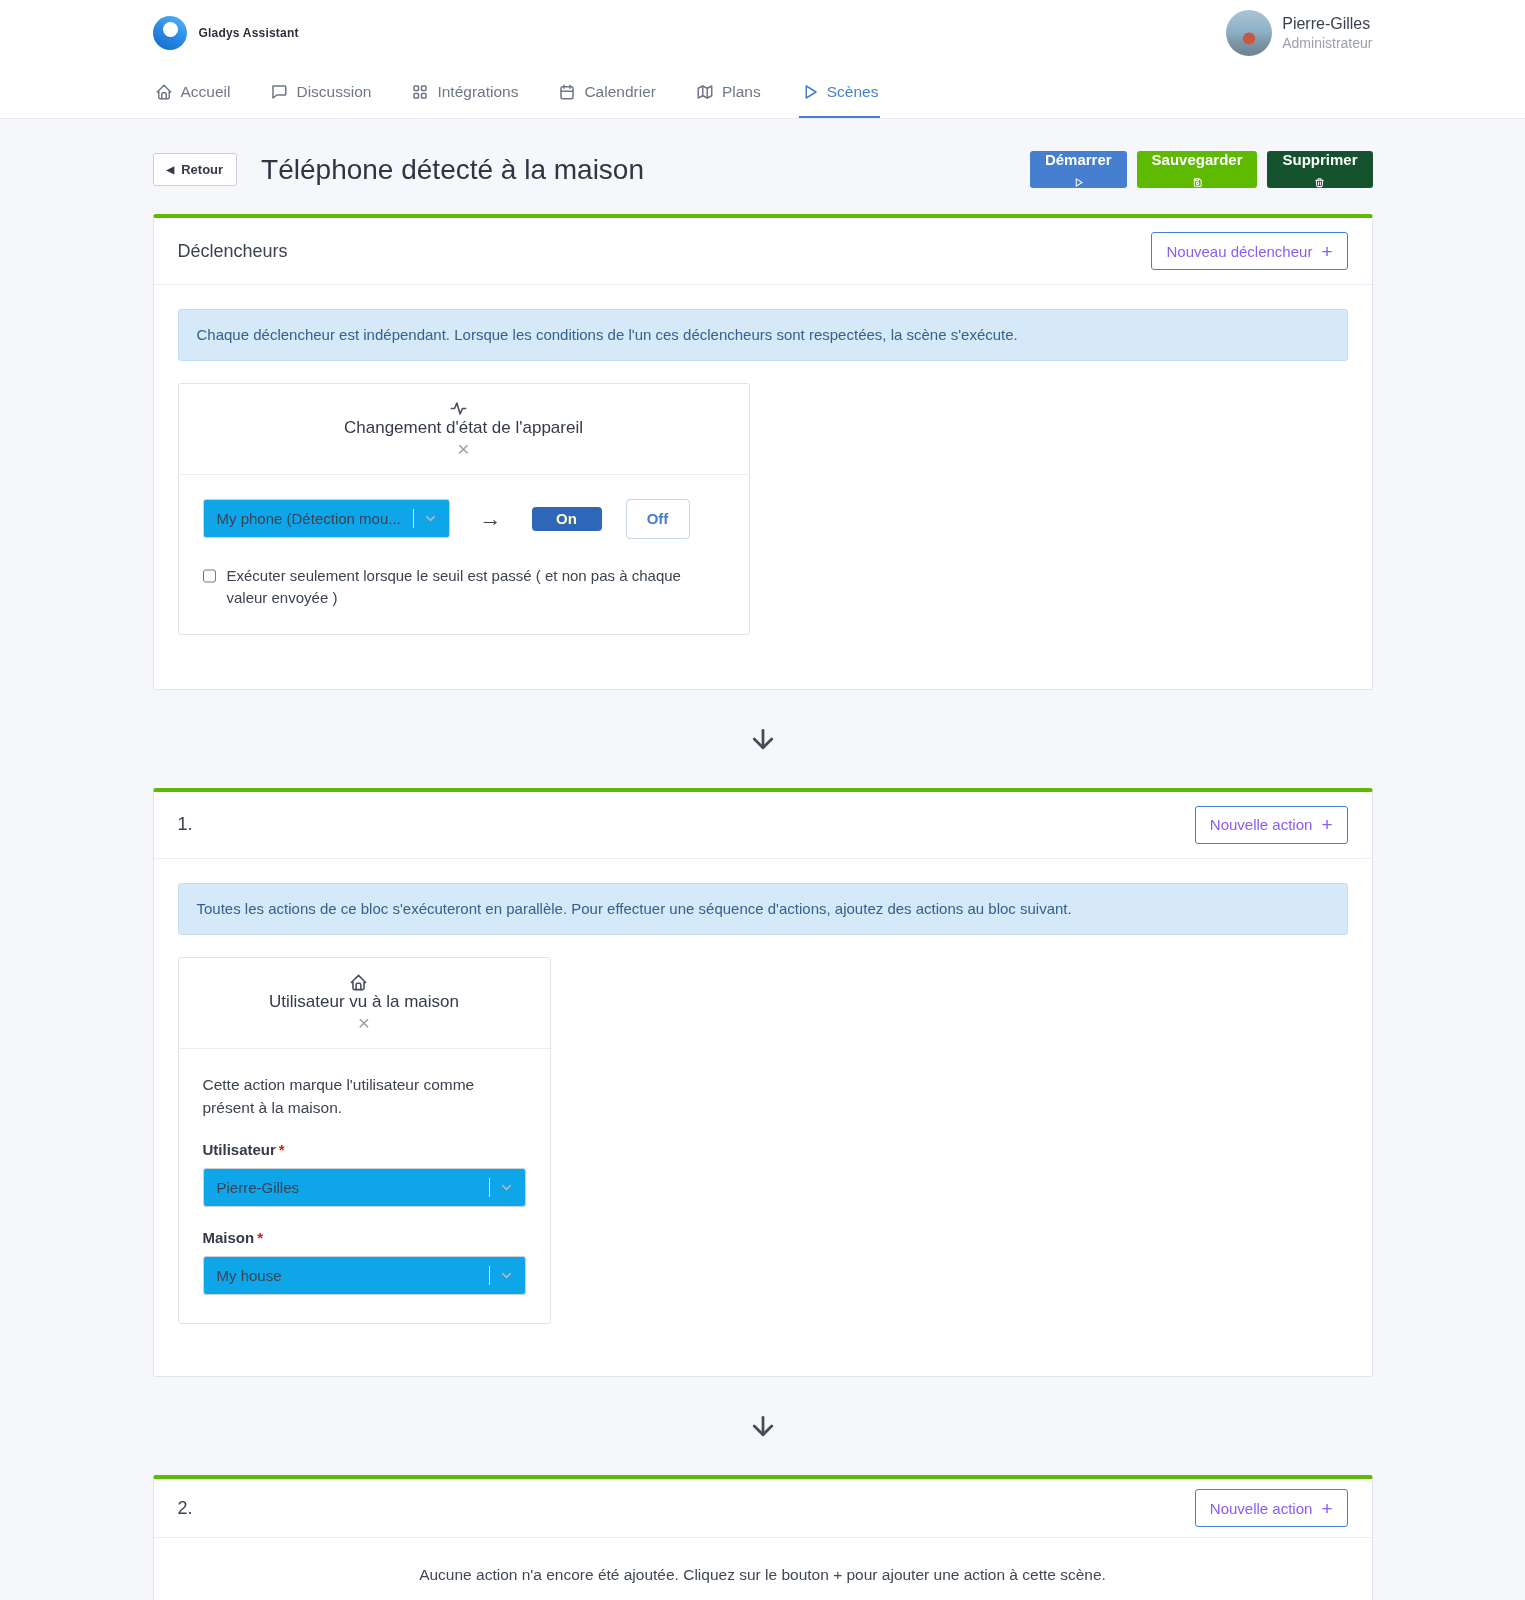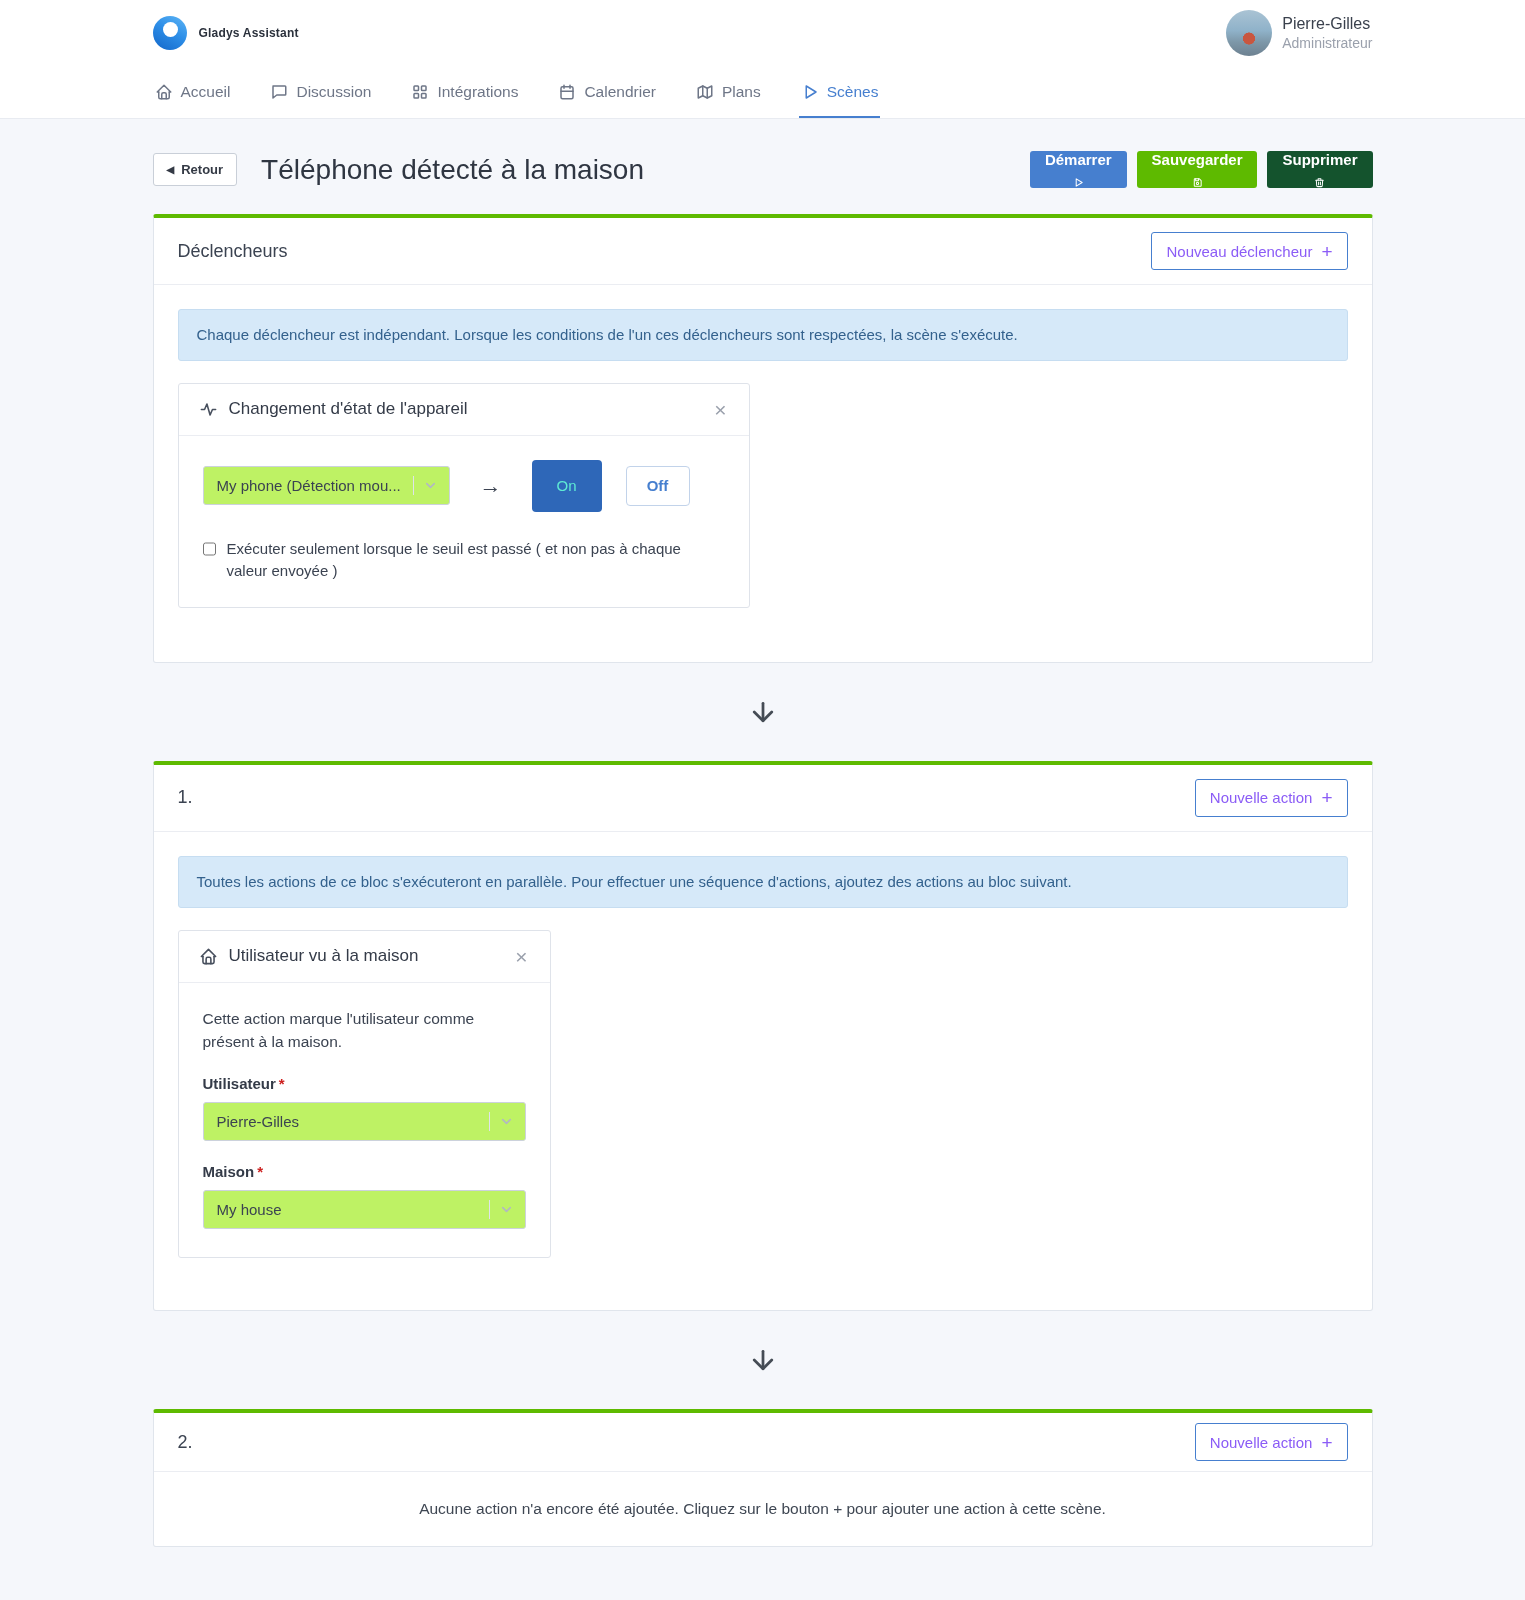--- a/index.html
+++ b/index.html
@@ -92,49 +92,50 @@
     color:#33618d; font-size:15px; padding:14px 18px; line-height:1.45;
   }
 
   
   .inner-card {
     background:#fff; border:1px solid #dfe3ea; border-radius:3px; margin-top:22px;
   }
   .inner-card-header {
     display:flex; align-items:center; padding:15px 20px;
     border-bottom:1px solid #ebedf2;
+    flex-direction:column;
   }
   .inner-card-header svg { width:19px; height:19px; color:#48505e; margin-right:11px; flex:none; }
   .inner-title { font-size:17px; color:#343b48; flex:1; }
   .close-x { color:#9aa0ac; font-size:21px; line-height:1; cursor:pointer; padding:0 2px; }
   .inner-card-body { padding:24px; }
 
   .trigger-card { width:572px; margin-bottom:30px; }
   .trigger-row { display:flex; align-items:center; }
   .select {
-    border:1px solid #ccd2dc; border-radius:3px; height:39px; background:#bef264;
+    border:1px solid #ccd2dc; border-radius:3px; height:39px; background:#0ea5e9;
     display:flex; align-items:center; cursor:pointer; overflow:hidden;
   }
   .select-value {
     padding:0 4px 0 13px; font-size:15px; color:#3b4351; white-space:nowrap;
     overflow:hidden; flex:1;
   }
   .select-caret {
     width:36px; align-self:stretch; display:flex; align-items:center; justify-content:center;
     position:relative; color:#b2b8c2;
   }
   .select-caret::before {
     content:""; position:absolute; left:0; top:9px; bottom:9px; width:1px; background:#dfe3ea;
   }
   .select-caret svg { width:15px; height:15px; }
   .sel-device { width:247px; }
   .arrow-right { font-size:22px; color:#3b4351; margin:0 30px; }
   .btn-on {
-    background:#2e67b8; color:#5eead4; border:none; border-radius:4px;
-    font-family:inherit; font-size:15px; font-weight:400; width:70px; height:52px; cursor:pointer;
+    background:#2e67b8; color:#fef9c3; border:none; border-radius:4px;
+    font-family:inherit; font-size:15px; font-weight:700; width:70px; height:24px; cursor:pointer;
   }
   .btn-off {
     background:#fff; color:#467fcf; border:1px solid #c2d3ea; border-radius:4px;
     font-family:inherit; font-size:15px; font-weight:700; width:64px; height:40px;
     margin-left:24px; cursor:pointer;
   }
   .check-row { display:flex; align-items:flex-start; gap:10px; margin-top:26px; }
   .check-row input { width:16px; height:16px; margin:3px 0 0; accent-color:#467fcf; }
   .check-label { font-size:15px; color:#3b4351; line-height:1.5; max-width:500px; }
 

